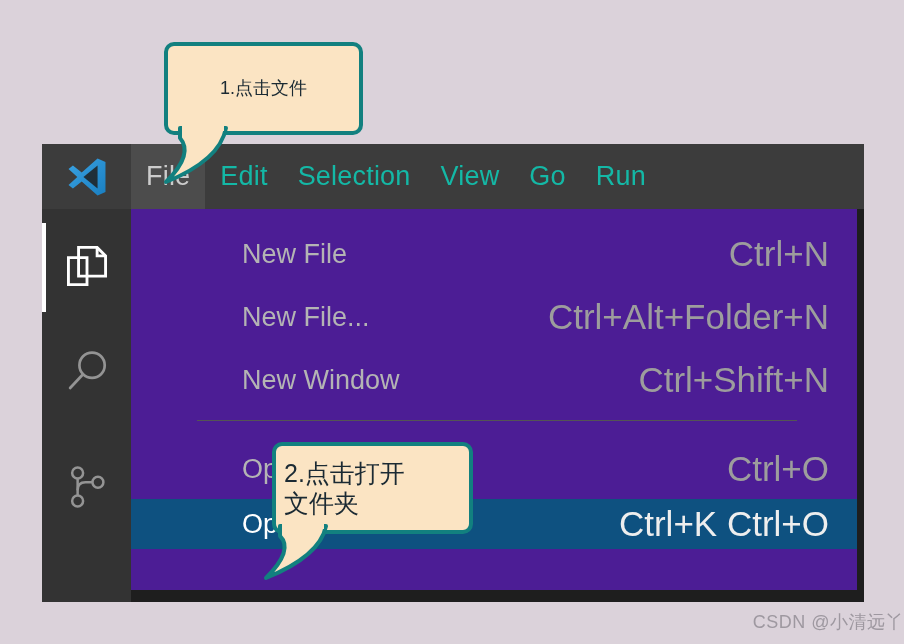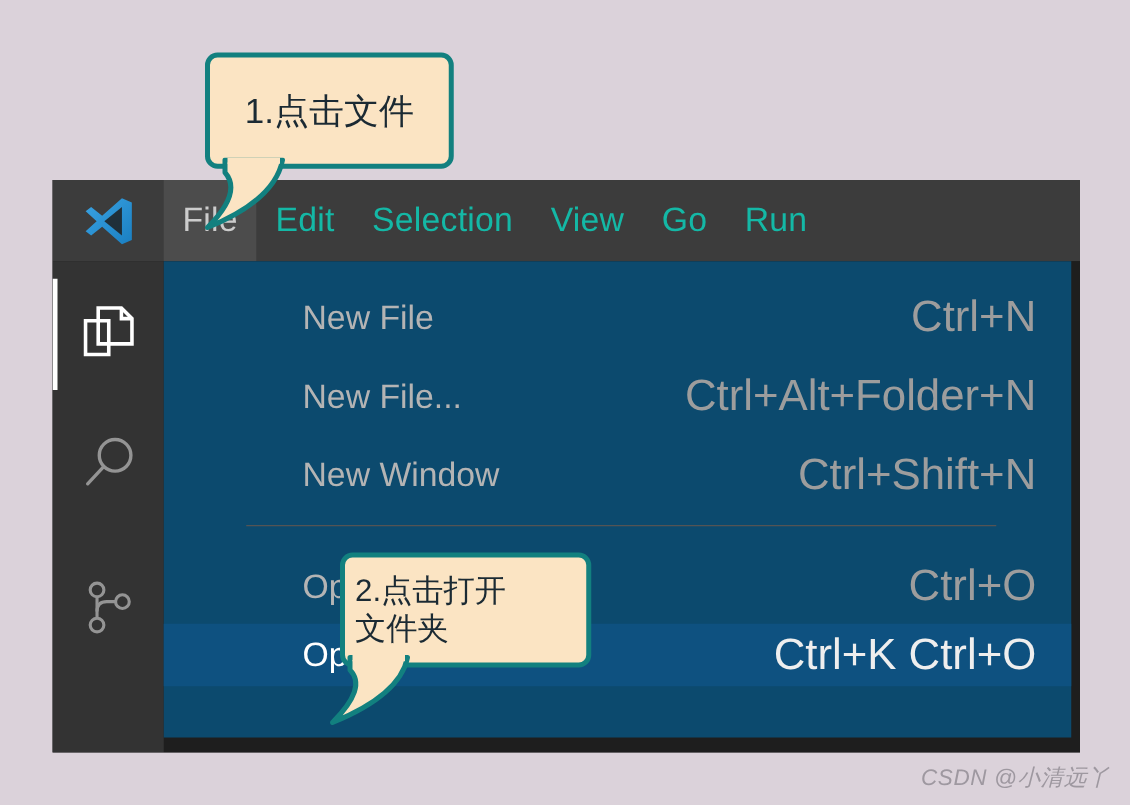--- a/index.html
+++ b/index.html
@@ -101,21 +101,21 @@
     background: #1e1e1e;
   }
 
   
   #file-dropdown {
     position: absolute;
     left: 89px;
     top: 65px;
     width: 726px;
     height: 381px;
-    background: #0c4a6e;
+    background: #4c1d95;
   }
   .dd-row {
     position: absolute;
     left: 0;
     width: 726px;
     height: 50px;
     display: flex;
     align-items: center;
   }
   .dd-row.r0 { top: 20px; }
@@ -164,21 +164,21 @@
     z-index: 40;
   }
   #callout-1 {
     left: 164px;
     top: 42px;
     width: 199px;
     height: 93px;
     justify-content: center;
   }
   #callout-1 .callout-text {
-    font-size: 28px;
+    font-size: 18px;
     line-height: 1.25;
     text-align: left;
     white-space: pre-line;
   }
   #callout-2 {
     left: 272px;
     top: 442px;
     width: 201px;
     height: 92px;
     padding-left: 8px;
@@ -193,27 +193,26 @@
     position: absolute;
     z-index: 41;
     pointer-events: none;
   }
   #tail-1 { left: 160px; top: 126px; }
   #tail-2 { left: 258px; top: 524px; }
 
   
   #watermark {
     position: absolute;
-    right: 16px;
+    right: 0;
     top: 610px;
     color: #9e98a0;
     font-size: 18px;
     white-space: nowrap;
     letter-spacing: 0.5px;
-    font-style: italic;
   }
 </style>
 </head>
 <body>
 
 <div id="vscode-window">
 
   <div id="menubar">
     <div class="vscode-logo">
       <svg width="44" height="44" viewBox="0 0 100 100" aria-hidden="true">

